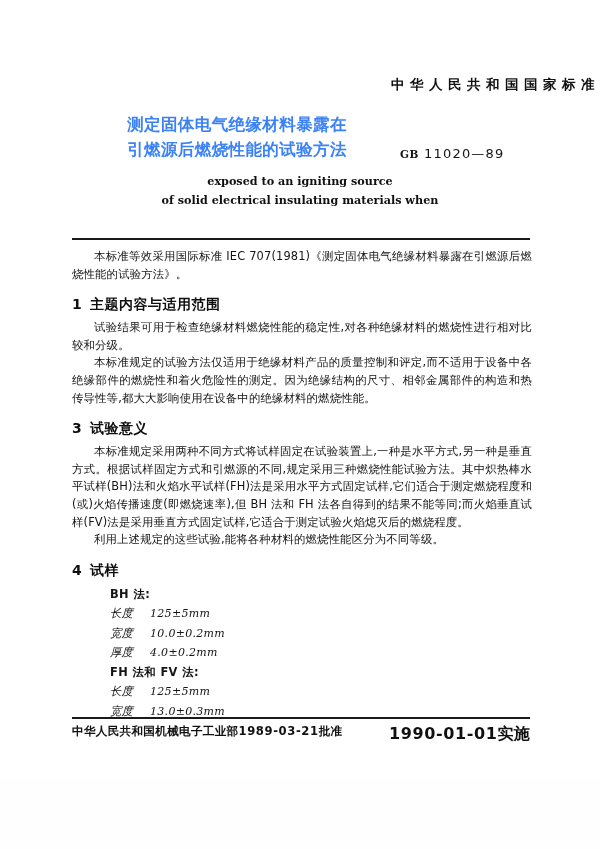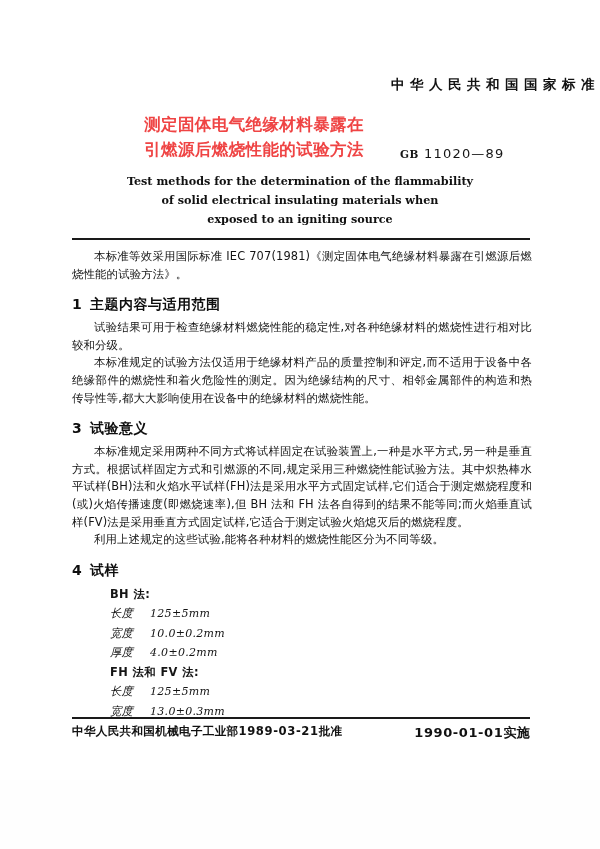--- a/index.html
+++ b/index.html
@@ -42,29 +42,29 @@
   }
 
   .title-block {
     position: absolute;
     left: 0;
     top: 112px;
     width: 600px;
   }
   .doc-title {
     position: absolute;
-    left: 104px;
+    left: 87px;
     top: 0;
     width: 300px;
     text-align: center;
     font-size: 16.5px;
     font-weight: bold;
     line-height: 25px;
     letter-spacing: 0.4px;
-    color: #ef4444;
+    color: #3b82f6;
   }
   .doc-title div {
     white-space: nowrap;
   }
   .std-number {
     position: absolute;
     left: 400px;
     top: 27px;
     font-size: 12.5px;
     letter-spacing: 0.8px;
@@ -190,21 +190,21 @@
     font-size: 11.6px;
     font-weight: bold;
     letter-spacing: 0.3px;
     color: #111;
     white-space: nowrap;
   }
   .footer-right {
     position: absolute;
     right: 0;
     top: 0;
-    font-size: 13px;
+    font-size: 16px;
     font-weight: bold;
     letter-spacing: 0.3px;
     color: #111;
     white-space: nowrap;
   }
   .footer-date {
     font-family: "DejaVu Sans", "Liberation Sans", sans-serif;
     letter-spacing: 0.6px;
   }
 </style>
@@ -221,23 +221,22 @@
         <div>测定固体电气绝缘材料暴露在</div>
         <div>引燃源后燃烧性能的试验方法</div>
       </div>
       <div class="std-number">
         <span class="gb">GB</span>
         <span class="num">11020—89</span>
       </div>
     </div>
 
     <div class="en-title">
-      <div>Test methods for the determination of the flammability</div>
+      <div>exposed to an igniting source</div>
       <div>of solid electrical insulating materials when</div>
-      <div>exposed to an igniting source</div>
     </div>
 
     <div class="rule top"></div>
 
     <div class="body-area">
 
       <p class="para">本标准等效采用国际标准 IEC 707(1981)《测定固体电气绝缘材料暴露在引燃源后燃烧性能的试验方法》。</p>
 
       <div class="section">
         <div class="sec-head">

